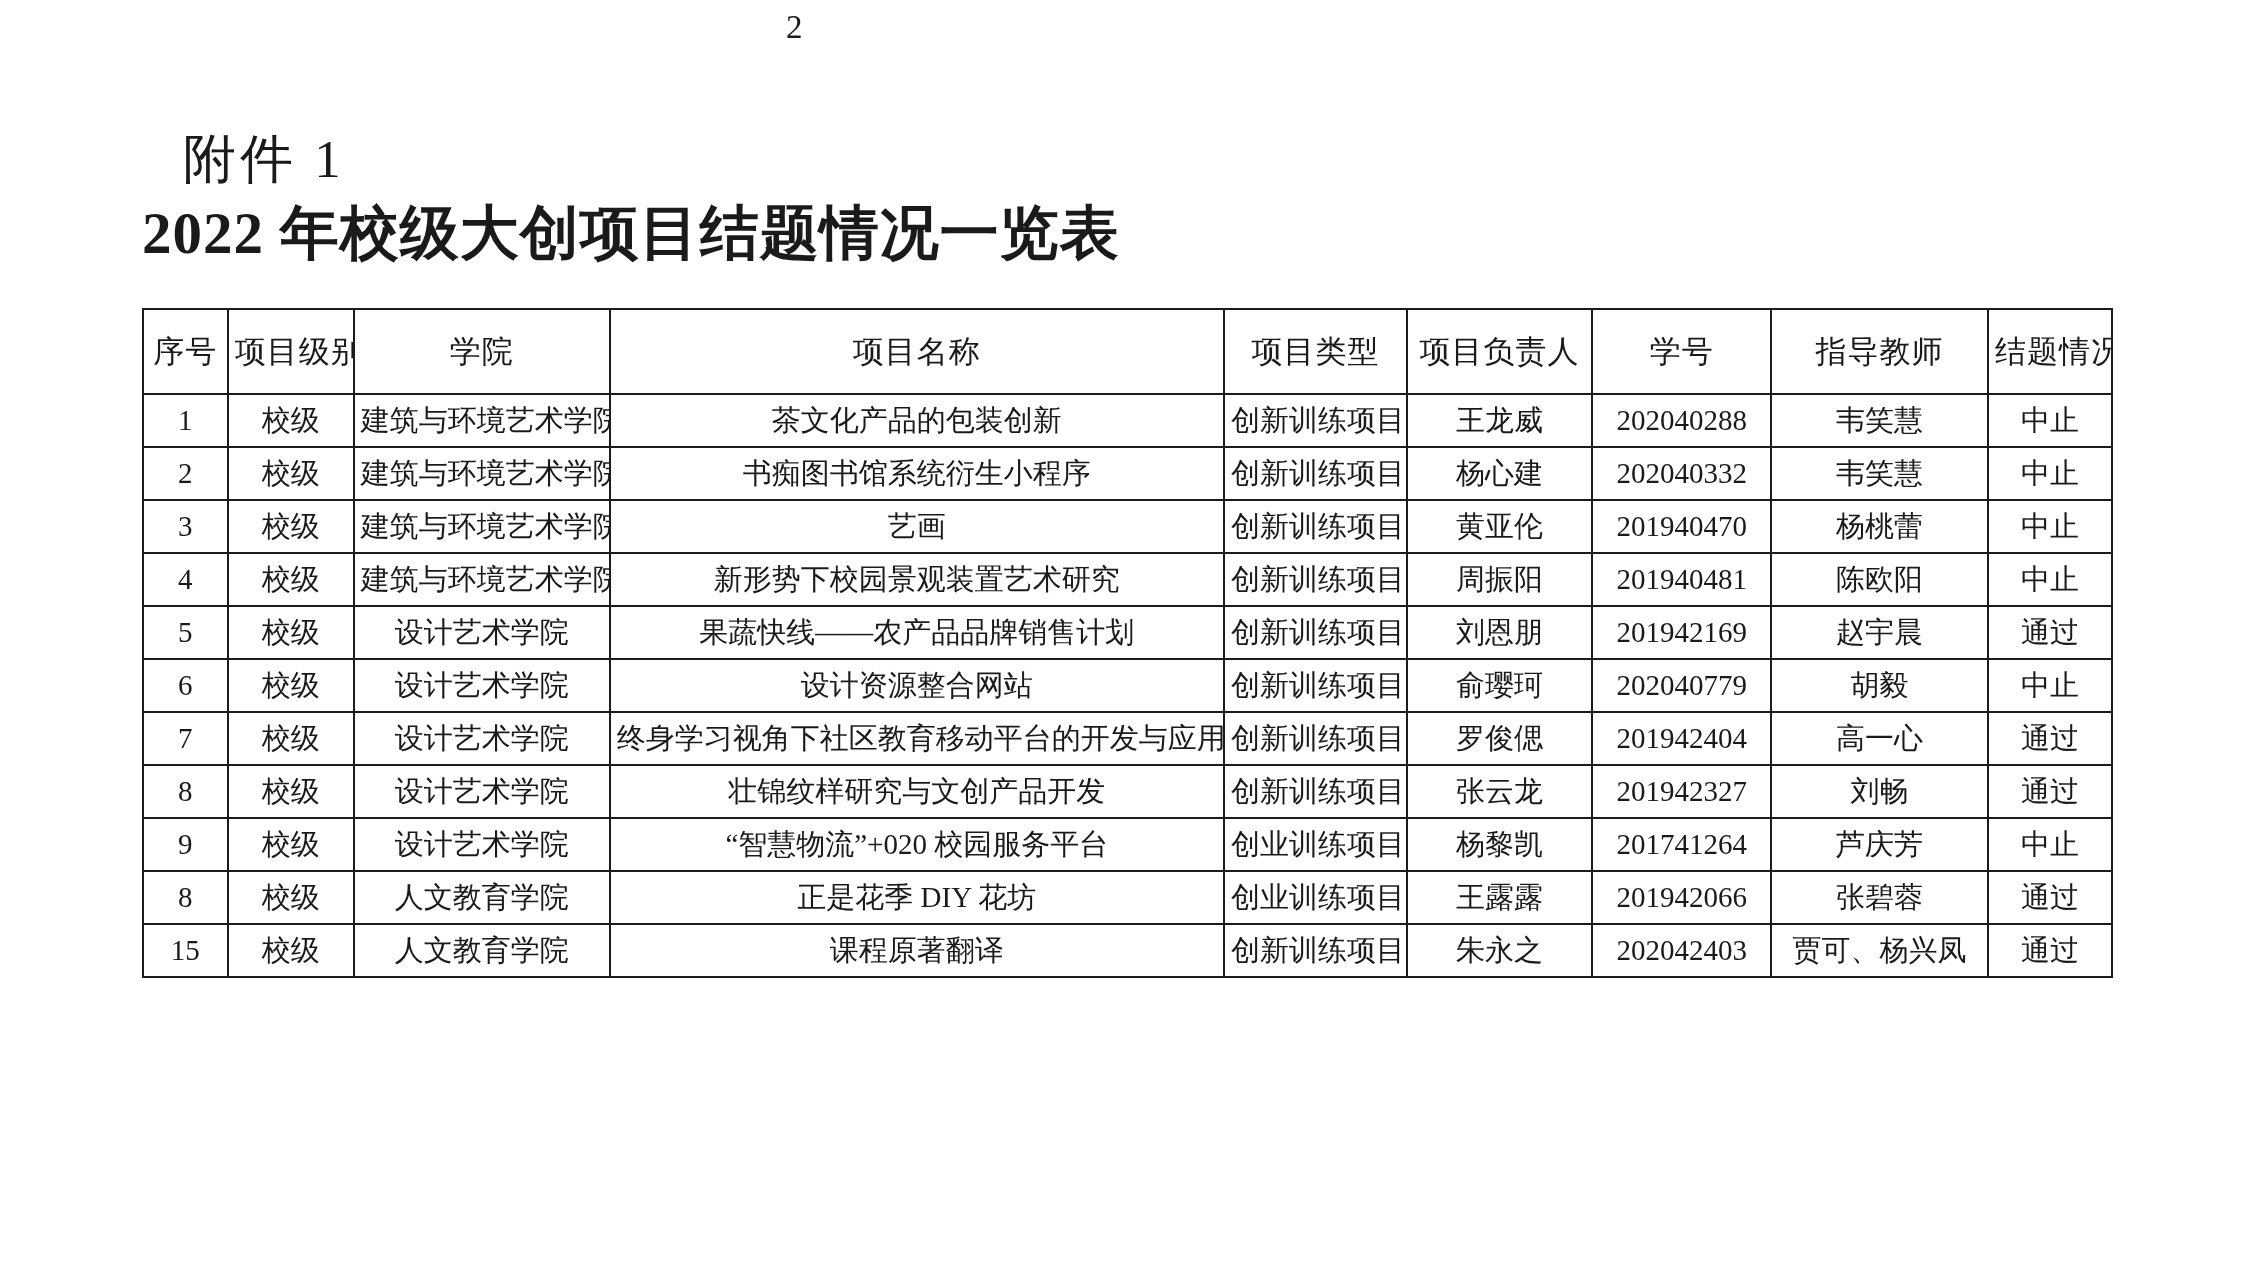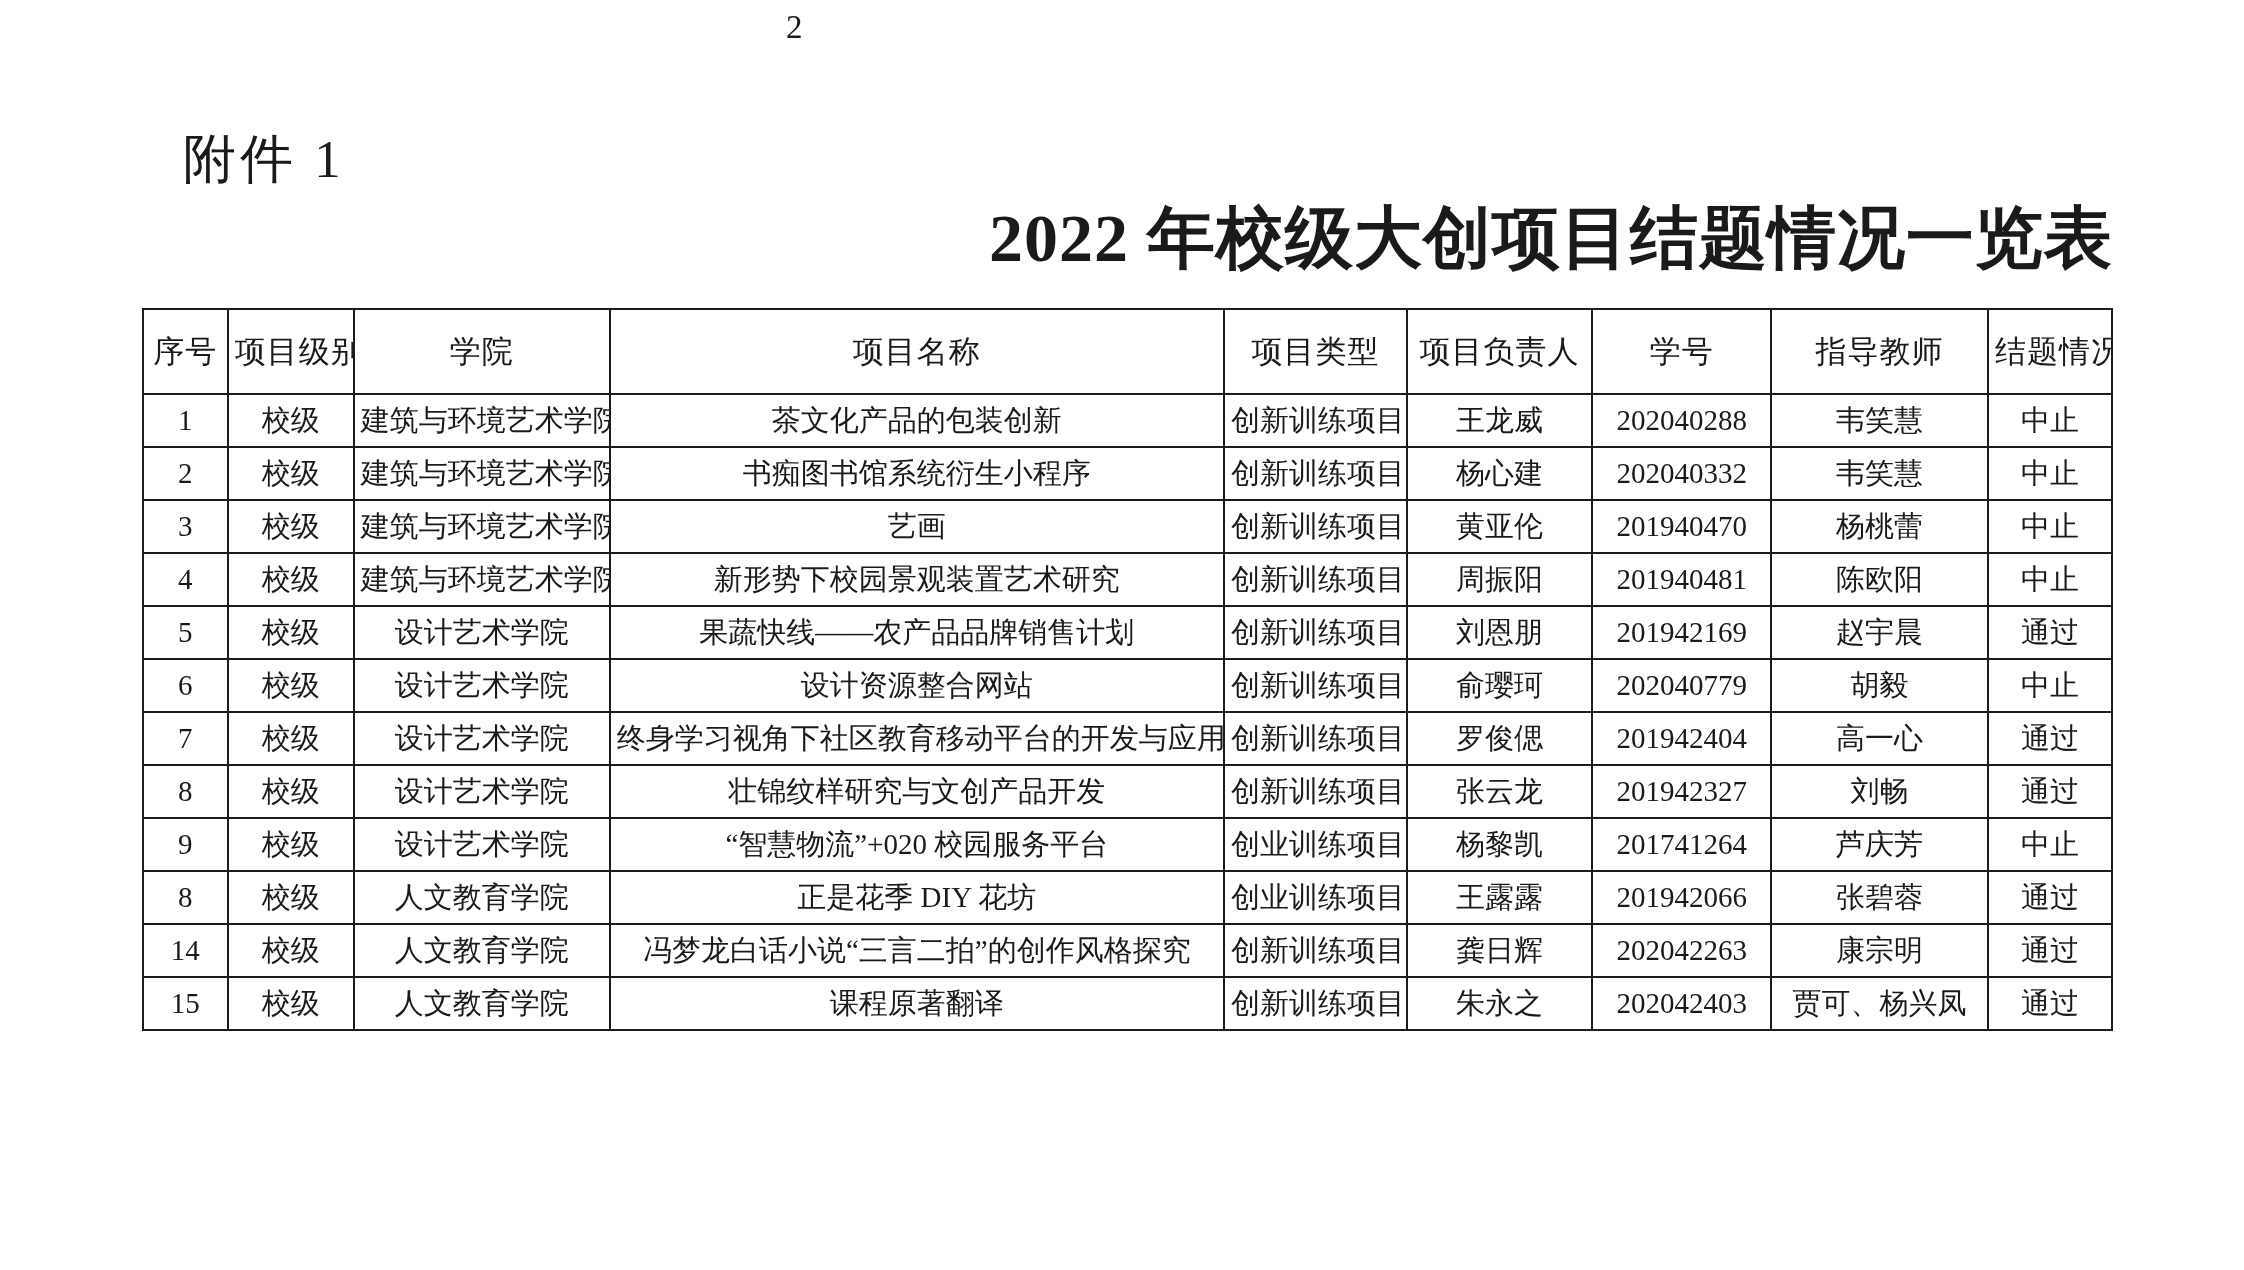--- a/index.html
+++ b/index.html
@@ -30,22 +30,22 @@
     font-size: 53px;
     letter-spacing: 4px;
     line-height: 1.2;
   }
   .doc-title {
     position: absolute;
     left: 142px;
     top: 198px;
     width: 1971px;
     margin: 0;
-    text-align: right;
-    font-size: 68px;
+    text-align: left;
+    font-size: 59px;
     font-weight: 700;
     letter-spacing: 1px;
     line-height: 1.2;
   }
   table.projects {
     position: absolute;
     left: 142px;
     top: 308px;
     width: 1971px;
     border-collapse: collapse;
@@ -212,31 +212,20 @@
           <td>校级</td>
           <td>人文教育学院</td>
           <td>正是花季 DIY 花坊</td>
           <td>创业训练项目</td>
           <td>王露露</td>
           <td>201942066</td>
           <td>张碧蓉</td>
           <td>通过</td>
         </tr>
         <tr>
-          <td>14</td>
-          <td>校级</td>
-          <td>人文教育学院</td>
-          <td>冯梦龙白话小说“三言二拍”的创作风格探究</td>
-          <td>创新训练项目</td>
-          <td>龚日辉</td>
-          <td>202042263</td>
-          <td>康宗明</td>
-          <td>通过</td>
-        </tr>
-        <tr>
           <td>15</td>
           <td>校级</td>
           <td>人文教育学院</td>
           <td>课程原著翻译</td>
           <td>创新训练项目</td>
           <td>朱永之</td>
           <td>202042403</td>
           <td>贾可、杨兴凤</td>
           <td>通过</td>
         </tr>

